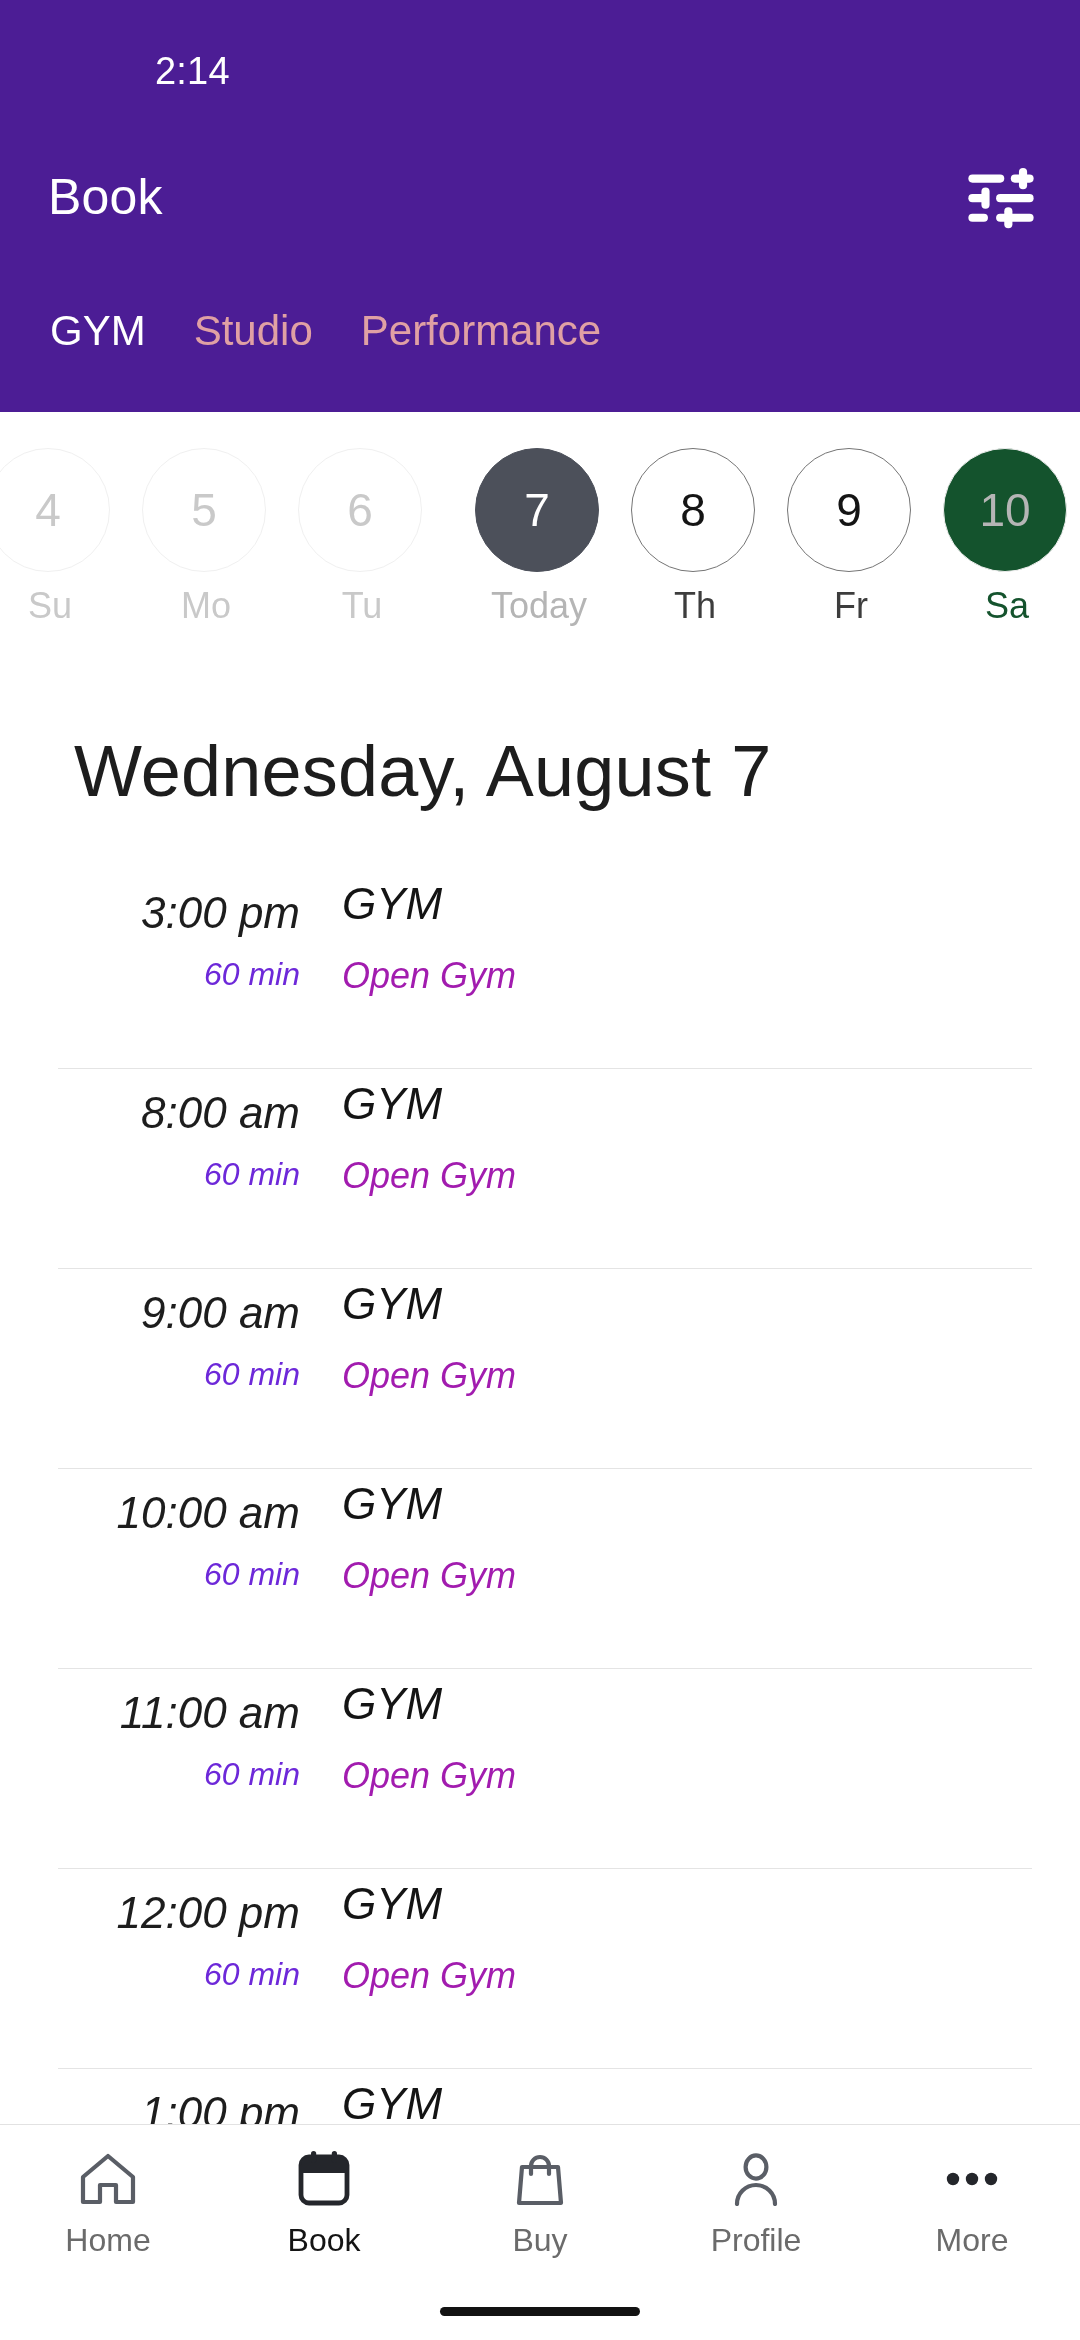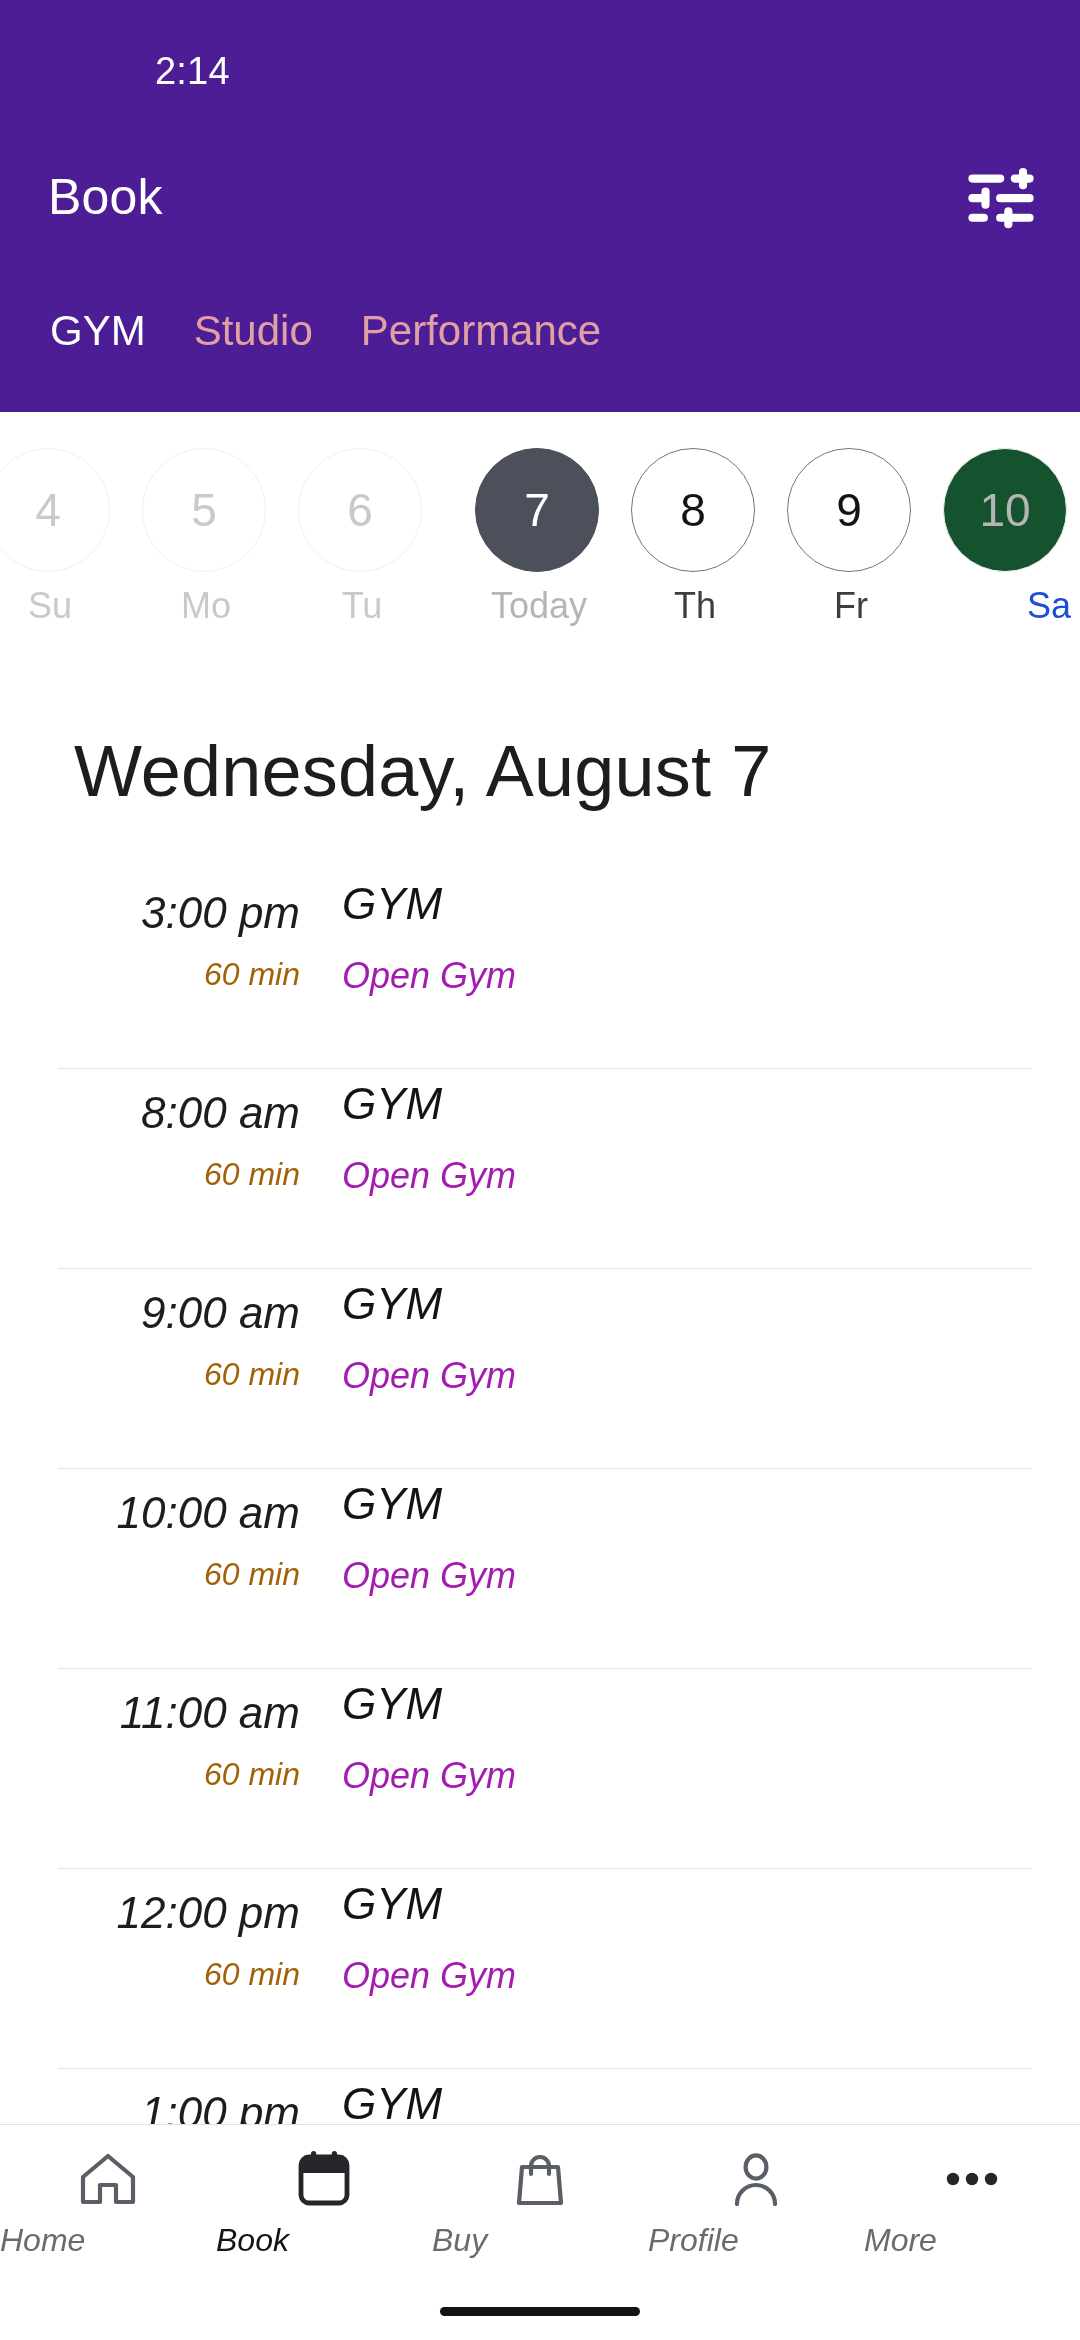--- a/index.html
+++ b/index.html
@@ -138,21 +138,21 @@
     border: 1.5px solid #efefef;
     color: #b5b5b5;
   }
   .date-label {
     margin-top: 14px;
     font-size: 36px;
     color: #c9c9c9;
     line-height: 1.1;
   }
   .date-cell.enabled .date-label { color: #3d3d3d; }
-  .date-cell.shaded .date-label { color: #1d4ed8; text-align: right; }
+  .date-cell.shaded .date-label { color: #14532d; }
   .date-cell.selected .date-label { color: #b5b5b5; }
 
   
   .content {
     position: absolute;
     top: 652px;
     left: 0;
     width: 1080px;
     height: 1472px;
     overflow: hidden;
@@ -195,21 +195,21 @@
     box-sizing: border-box;
   }
   .row-time .time {
     font-size: 44px;
     color: #1d1d1d;
     line-height: 1.05;
     display: block;
   }
   .row-time .dur {
     font-size: 32px;
-    color: #a16207;
+    color: #6d28d9;
     display: block;
     margin-top: 22px;
     line-height: 1.05;
   }
   .row-info {
     padding-left: 42px;
     padding-top: 12px;
   }
   .row-info .title {
     font-size: 44px;
@@ -234,24 +234,23 @@
     height: 216px;
     background: #ffffff;
     border-top: 1px solid #e2e2e2;
     box-sizing: border-box;
     display: flex;
     align-items: flex-start;
     z-index: 5;
   }
   .nav-item {
     flex: 1 1 20%;
-    text-align: left;
+    text-align: center;
     padding-top: 22px;
     cursor: pointer;
-    font-style: italic;
   }
   .nav-icon {
     height: 64px;
     display: flex;
     align-items: center;
     justify-content: center;
   }
   .nav-icon svg { display: block; }
   .nav-label {
     margin-top: 12px;

